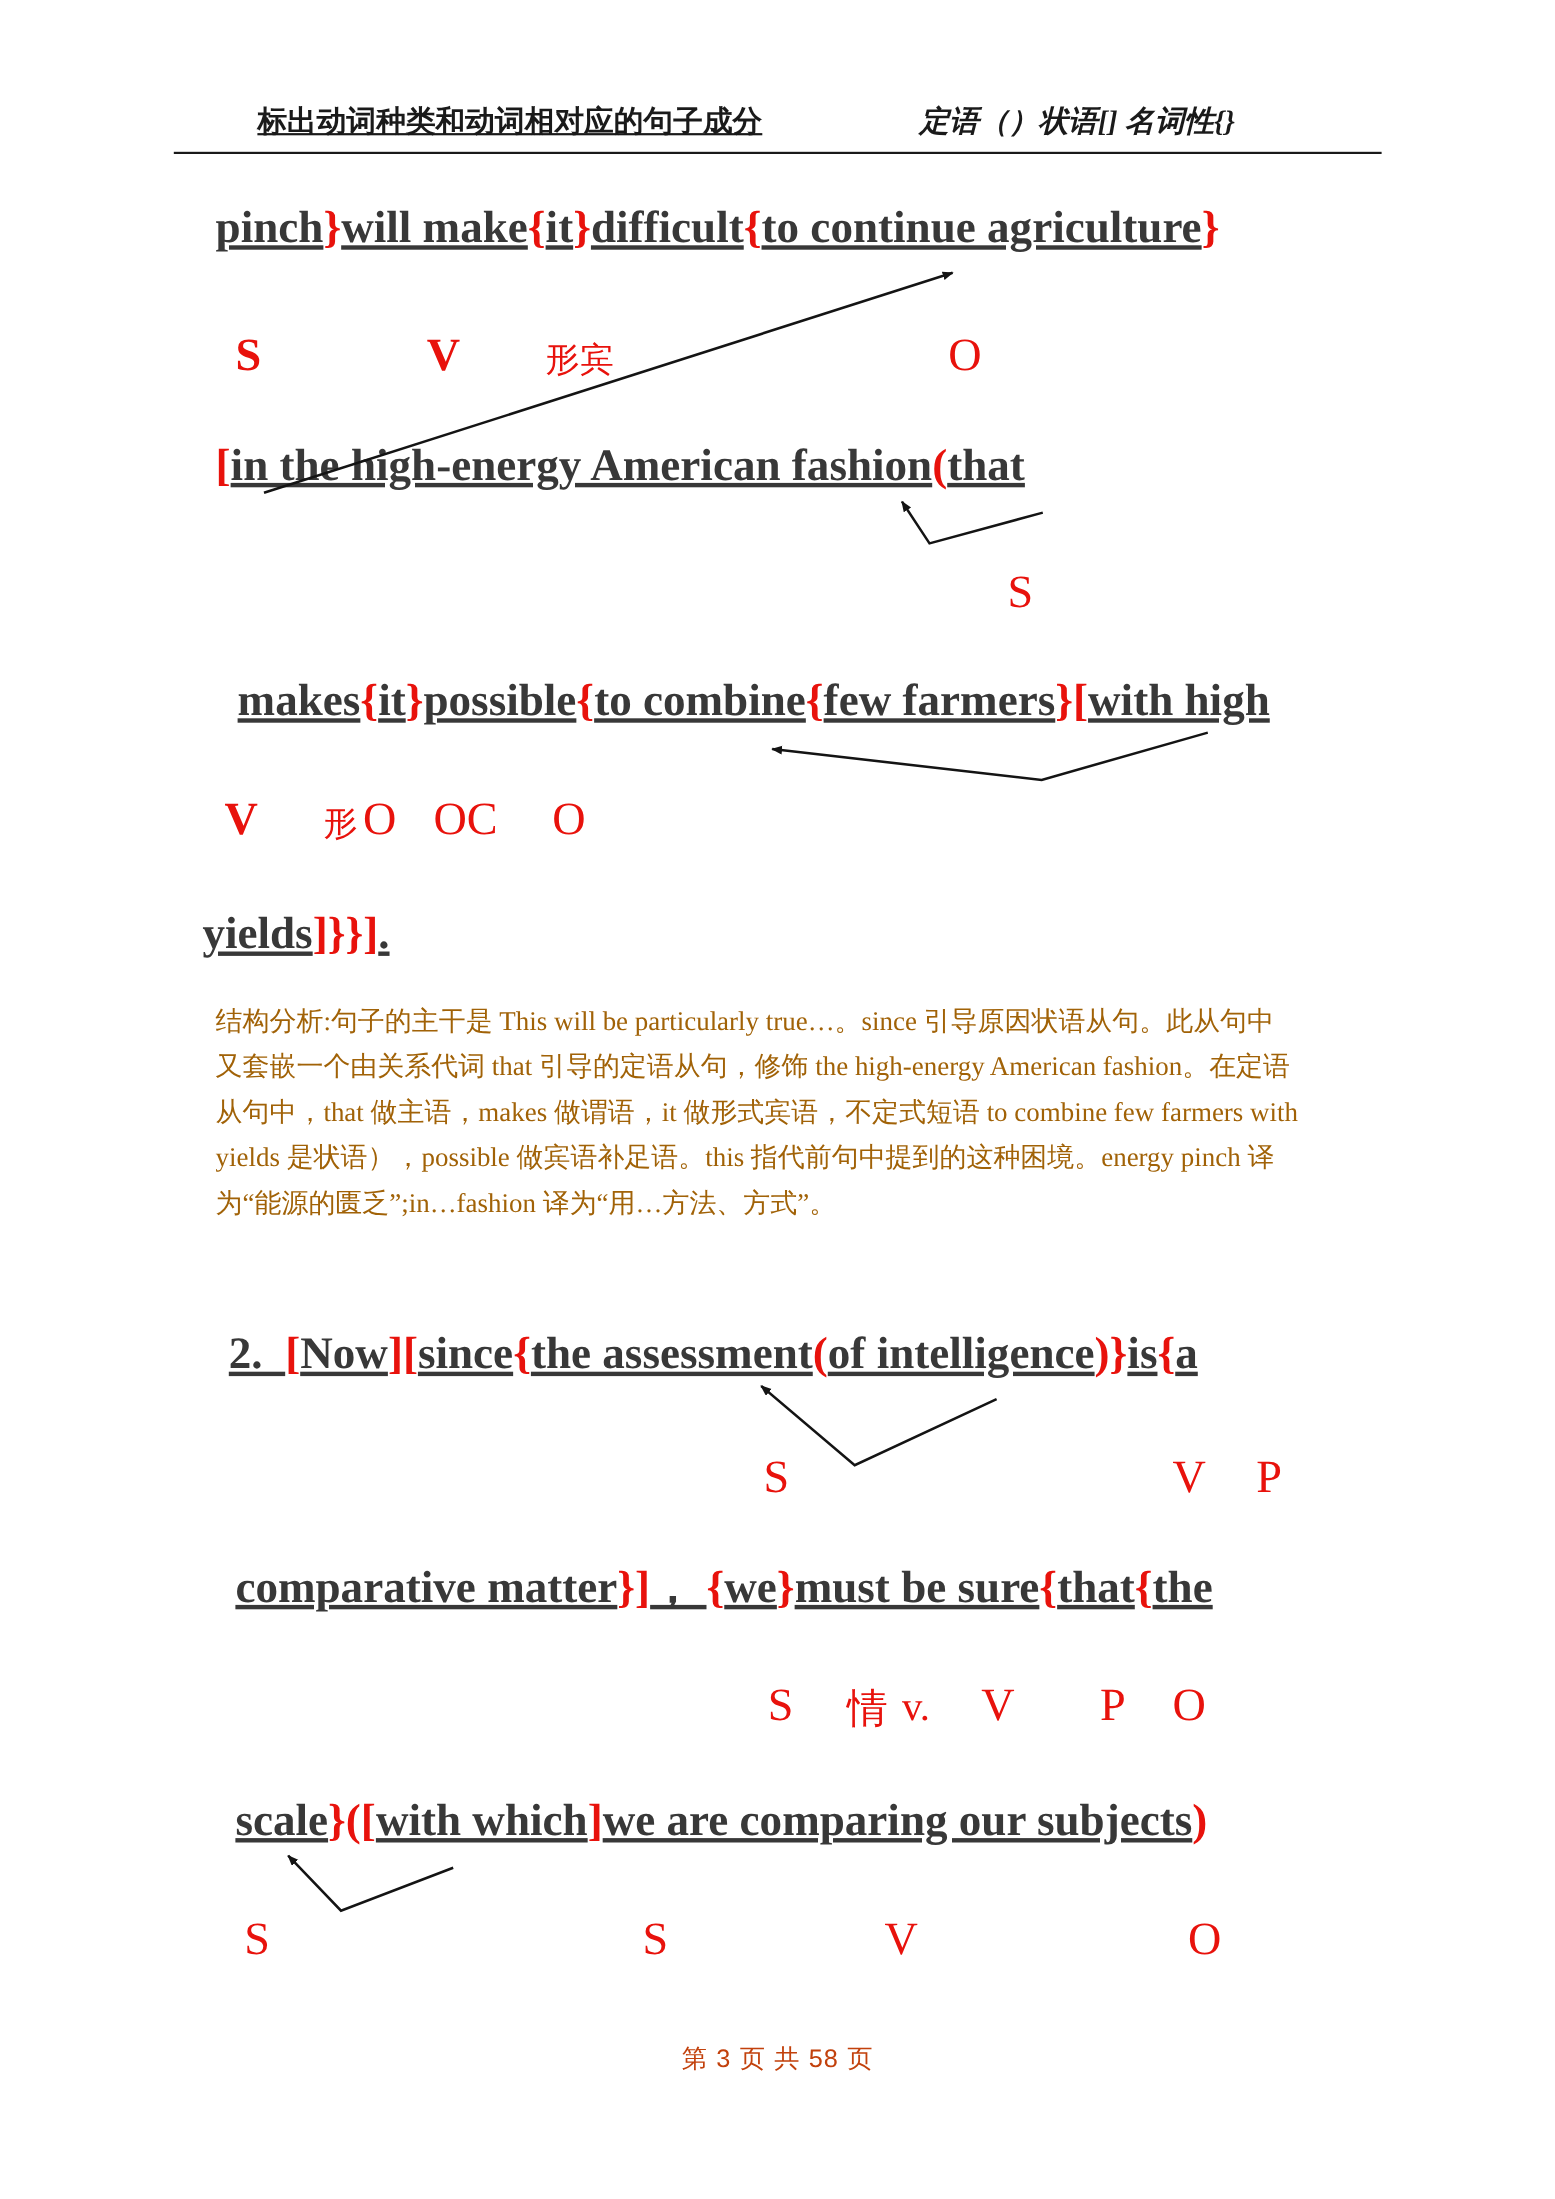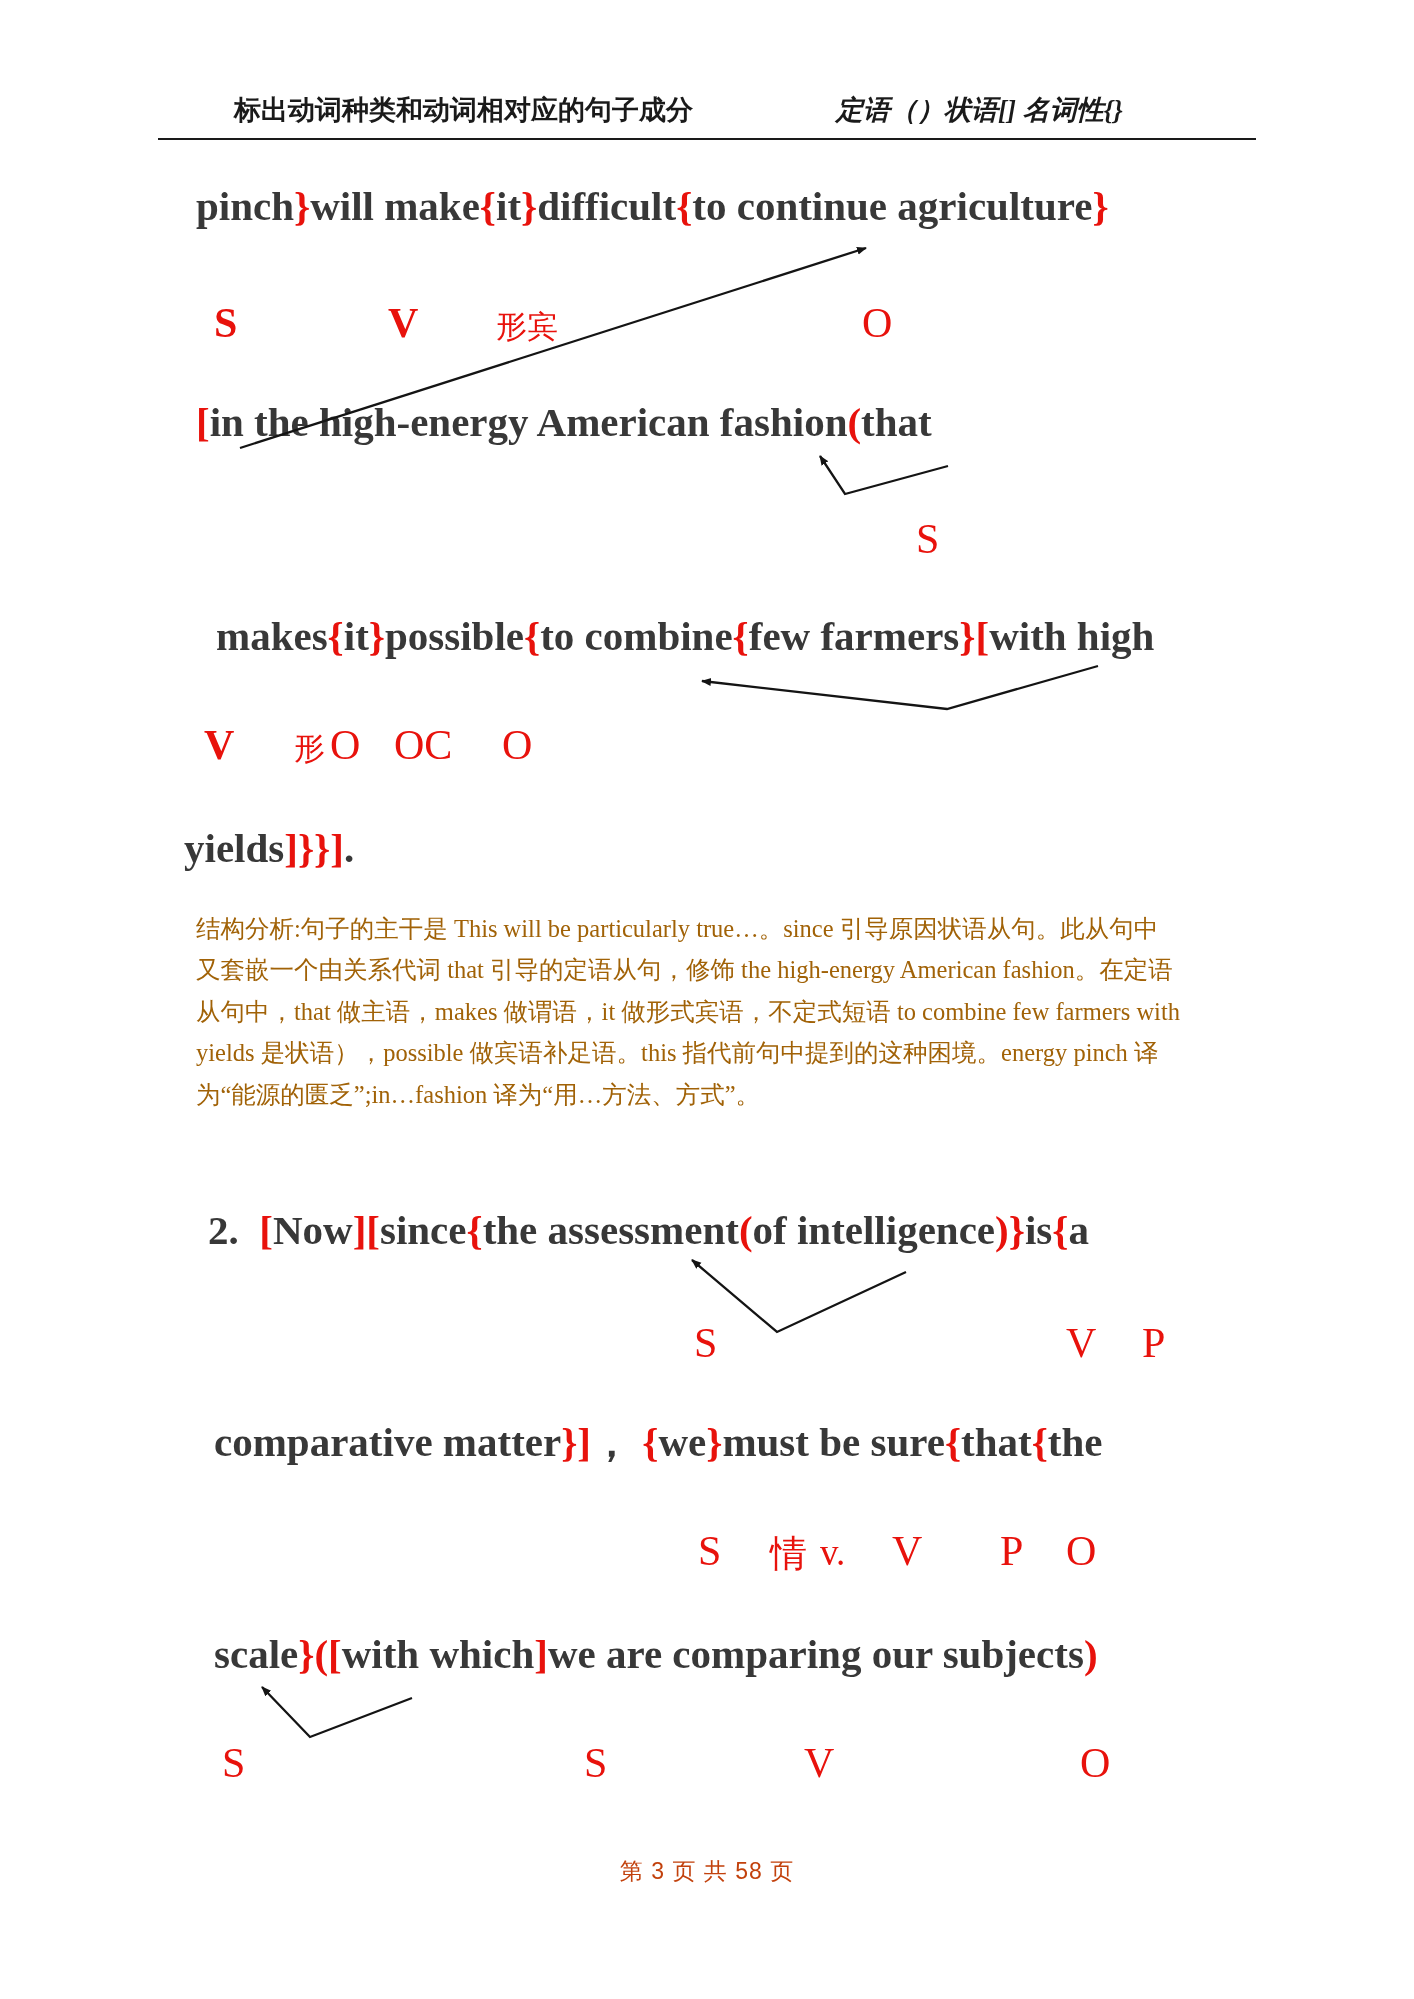--- a/index.html
+++ b/index.html
@@ -2,26 +2,26 @@
 <html style="--red: #e8120c;"><head>
 <meta charset="utf-8">
 <style>
   html,body{margin:0;padding:0;background:#ffffff;}
   .page{
     position:relative;width:1414px;height:1999px;background:#ffffff;
     font-family:"Liberation Serif","DejaVu Serif",serif;overflow:hidden;
   }
   
   .hdr{position:absolute;top:92px;font-weight:bold;font-size:27px;color:#1a1a1a;white-space:nowrap;}
-  .hdr-left{left:234px;}
+  .hdr-left{left:234px;text-decoration:underline;}
   .hdr-right{left:836px;font-style:italic;}
   .hdr-rule{position:absolute;left:158px;top:138px;width:1098px;height:2px;background:#1a1a1a;}
   
   .sent{position:absolute;font-weight:bold;font-size:41px;line-height:1.1;color:#383838;white-space:nowrap;}
-  .seg-k{color:#383838;}
+  .seg-k{color:#383838;text-decoration:underline;}
   .seg-r{color:var(--red);}
   
   .lbl-row{position:absolute;left:0;width:100%;height:52px;}
   .lbl{position:absolute;top:0;font-size:42px;line-height:1;color:var(--red);white-space:nowrap;}
   .lbl.bold{font-weight:bold;}
   
   .analysis{position:absolute;left:196px;top:908px;width:1070px;color:#a16207;}
   .analysis div{font-size:24.5px;line-height:41.4px;white-space:nowrap;}
   
   .footer{position:absolute;left:0;top:1856px;width:100%;text-align:center;

